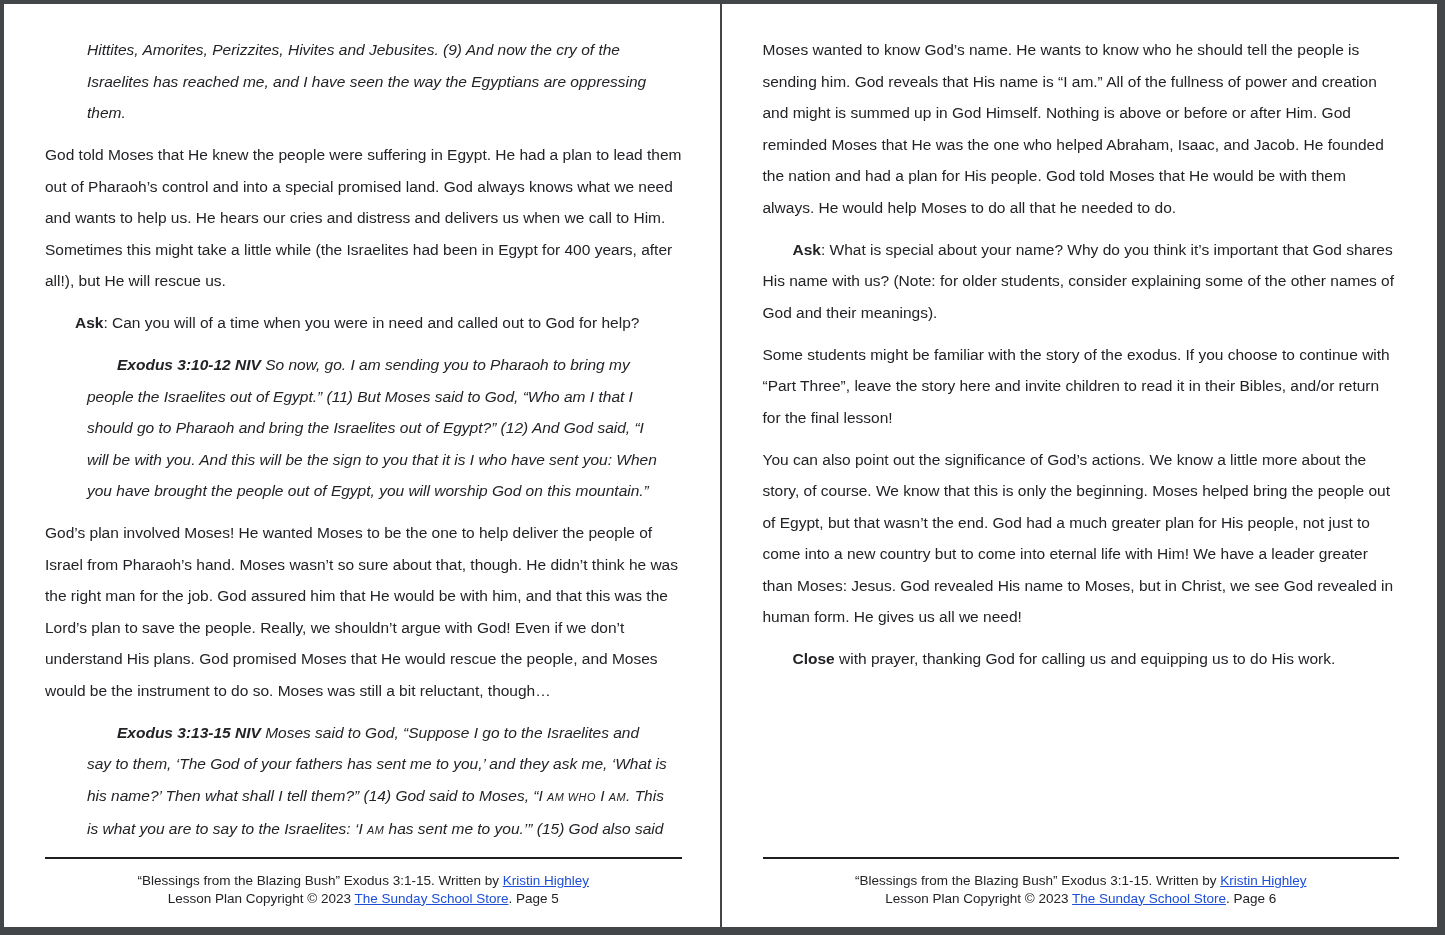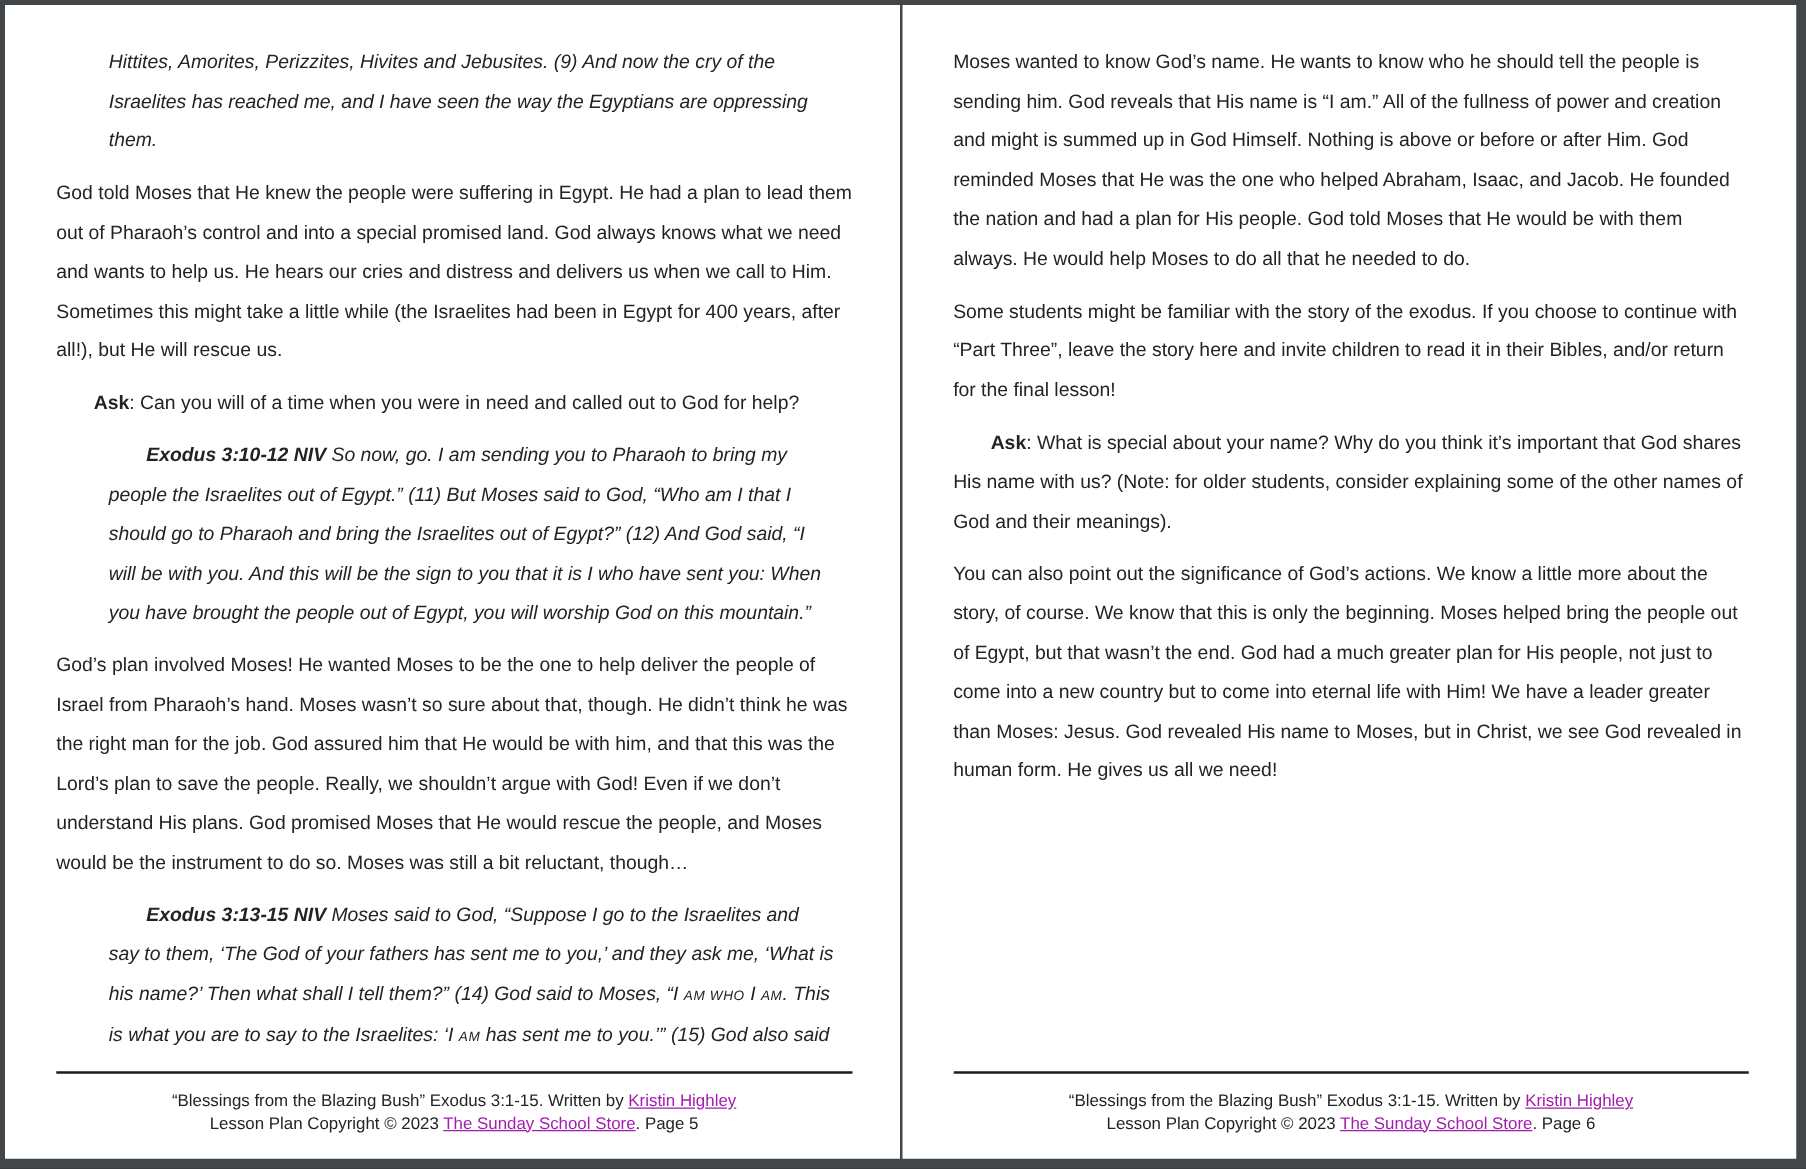--- a/index.html
+++ b/index.html
@@ -19,21 +19,21 @@
   .content {
     flex: 1; overflow: hidden;
     padding: 30px 38px 0 41px;
     font-size: 15.5px; line-height: 31.5px;
   }
   .block { margin: 0 0 10.5px 0; }
   .block.quote { margin-left: 42px; margin-right: 14px; font-style: italic; }
   .seg-n { font-style: inherit; }
   .seg-b { font-weight: 700; margin-left: 30px; }
   .seg-sc { font-size: 0.7em; letter-spacing: 0.5px; }
-  .seg-link { color: #a21caf; text-decoration: underline; cursor: pointer; }
+  .seg-link { color: #1d4ed8; text-decoration: underline; cursor: pointer; }
   .page-footer { padding: 0 38px 20px 41px; text-align: center; }
   .footer-rule { border: none; border-top: 2px solid #1d1e20; margin: 0 0 13px 0; }
   .footer-line { margin: 0; font-size: 13.5px; line-height: 17.5px; font-weight: 500; }
 </style>
 </head>
 <body>
 
 <div class="spread">
 
   <section class="page">
@@ -48,23 +48,24 @@
     <footer class="page-footer">
       <hr class="footer-rule">
       <p class="footer-line"><span class="seg-n">“Blessings from the Blazing Bush” Exodus 3:1-15.  Written by </span><a href="#" class="seg-link">Kristin Highley</a></p>
       <p class="footer-line"><span class="seg-n">Lesson Plan Copyright © 2023 </span><a href="#" class="seg-link">The Sunday School Store</a><span class="seg-n">. Page 5</span></p>
     </footer>
   </section>
 
   <section class="page">
     <div class="content">
         <div class="block para"><span class="seg-n">Moses wanted to know God’s name. He wants to know who he should tell the people is sending him. God reveals that His name is “I am.” All of the fullness of power and creation and might is summed up in God Himself. Nothing is above or before or after Him. God reminded Moses that He was the one who helped Abraham, Isaac, and Jacob. He founded the nation and had a plan for His people. God told Moses that He would be with them always. He would help Moses to do all that he needed to do.</span></div>
+        <div class="block para"><span class="seg-b">Ask</span><span class="seg-n">: What is special about your name? Why do you think it’s important that God shares His name with us? (Note: for older students, consider explaining some of the other names of God and their meanings).</span></div>
         <div class="block para"><span class="seg-n">Some students might be familiar with the story of the exodus. If you choose to continue with “Part Three”, leave the story here and invite children to read it in their Bibles, and/or return for the final lesson!</span></div>
-        <div class="block para"><span class="seg-b">Ask</span><span class="seg-n">: What is special about your name? Why do you think it’s important that God shares His name with us? (Note: for older students, consider explaining some of the other names of God and their meanings).</span></div>
         <div class="block para"><span class="seg-n">You can also point out the significance of God’s actions. We know a little more about the story, of course. We know that this is only the beginning. Moses helped bring the people out of Egypt, but that wasn’t the end. God had a much greater plan for His people, not just to come into a new country but to come into eternal life with Him! We have a leader greater than Moses: Jesus. God revealed His name to Moses, but in Christ, we see God revealed in human form. He gives us all we need!</span></div>
+        <div class="block para"><span class="seg-b">Close</span><span class="seg-n"> with prayer, thanking God for calling us and equipping us to do His work.</span></div>
       </div>
     <footer class="page-footer">
       <hr class="footer-rule">
       <p class="footer-line"><span class="seg-n">“Blessings from the Blazing Bush” Exodus 3:1-15.  Written by </span><a href="#" class="seg-link">Kristin Highley</a></p>
       <p class="footer-line"><span class="seg-n">Lesson Plan Copyright © 2023 </span><a href="#" class="seg-link">The Sunday School Store</a><span class="seg-n">. Page 6</span></p>
     </footer>
   </section>
 
 </div>
 

